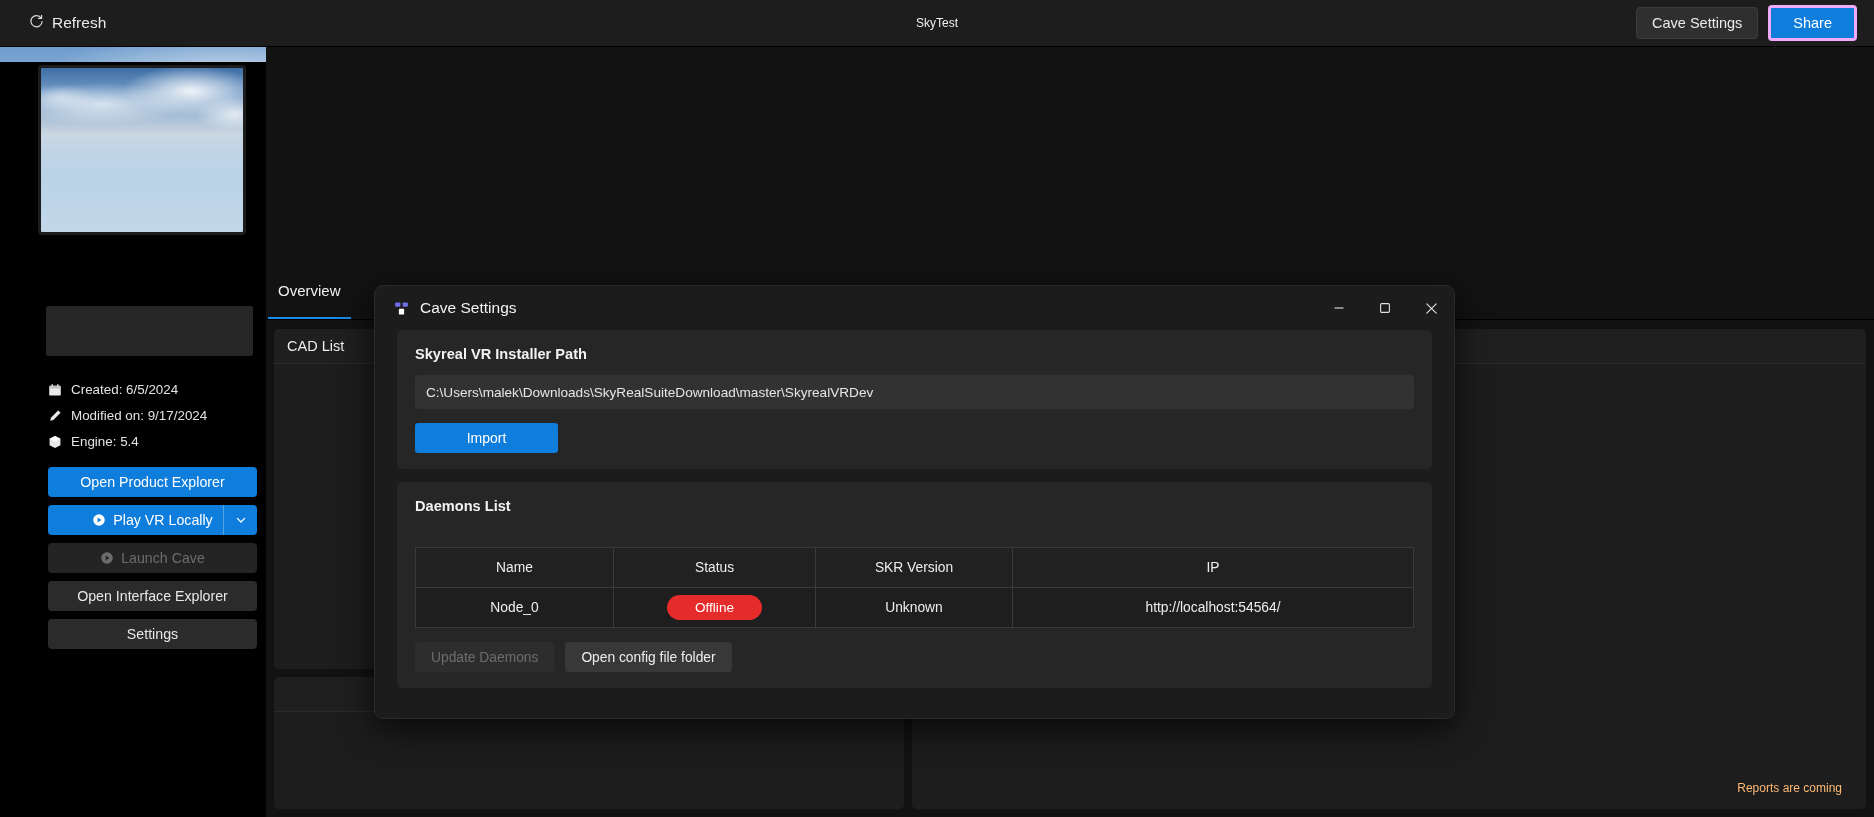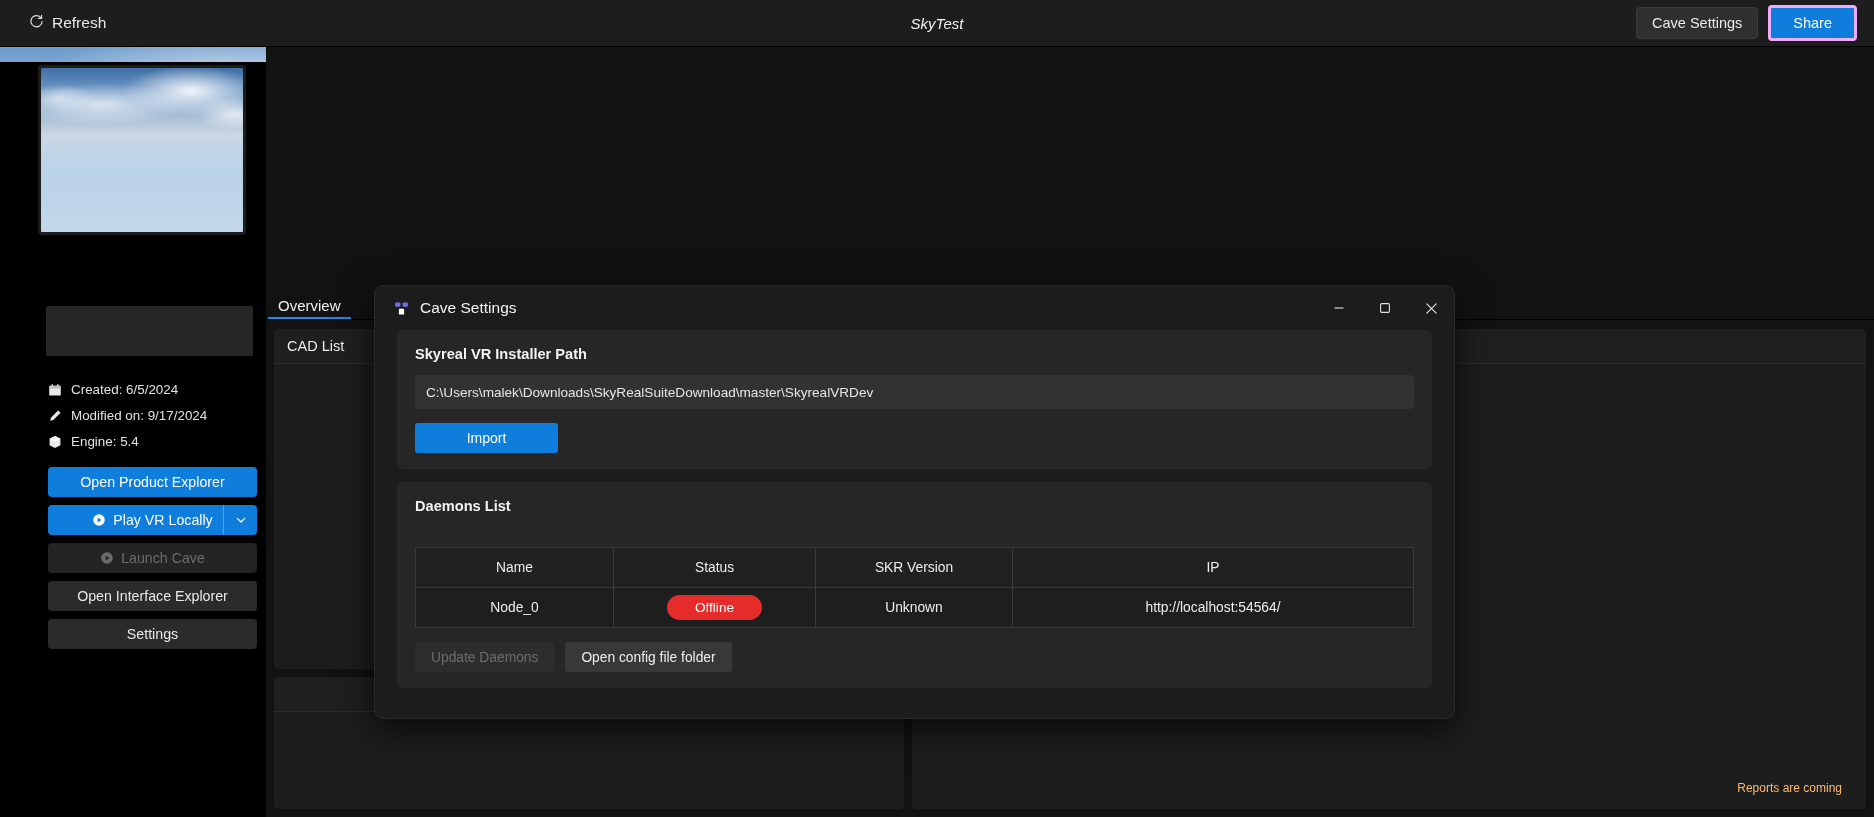--- a/index.html
+++ b/index.html
@@ -21,21 +21,21 @@
   }
   .refresh-btn {
     display: flex; align-items: flex-start; gap: 8px;
     margin-left: 20px; padding: 5px 9px;
     color: #e8e8e8; font-size: 15.5px; border-radius: 4px;
     cursor: pointer; background: transparent;
   }
   .refresh-ico { width: 15px; height: 15px; display:block; }
   .app-title {
     position: absolute; left: 0; right: 0; text-align: center;
-    color: #f0f0f0; font-size: 15px; pointer-events: none; font-style: italic;
+    color: #f0f0f0; font-size: 12px; pointer-events: none;
   }
   .topbar-right {
     margin-left: auto; display: flex; align-items: center; gap: 10px;
     margin-right: 17px;
   }
   .btn-dark {
     background: #2f2f2f; color: #eaeaea; border: 1px solid #3c3c3c;
     border-radius: 4px; padding: 7px 15px; font-size: 14.5px; cursor: pointer;
   }
   .btn-blue {
@@ -108,21 +108,21 @@
   .content {
     position: absolute; top: 47px; left: 266px; right: 0; bottom: 0;
     background: #121212;
   }
   .tabs {
     position: absolute; top: 235px; left: 0; width: 100%; height: 38px;
     display: flex; align-items: flex-end; padding-left: 0px;
     border-bottom: 1px solid #000; background: #121212;
   }
   .tab {
-    color: #efefef; font-size: 15px; padding: 0 12px 5px 12px;
+    color: #efefef; font-size: 15px; padding: 0 12px 20px 12px;
     cursor: pointer; position: relative;
   }
   .tab.active::after {
     content: ""; position: absolute; left: 2px; right: 2px; bottom: 0;
     height: 2.5px; background: #1a8ae5;
   }
   .panes {
     position: absolute; top: 274px; left: 0; right: 0; bottom: 0;
     display: flex; gap: 8px; padding: 8px 8px 8px 8px;
   }

